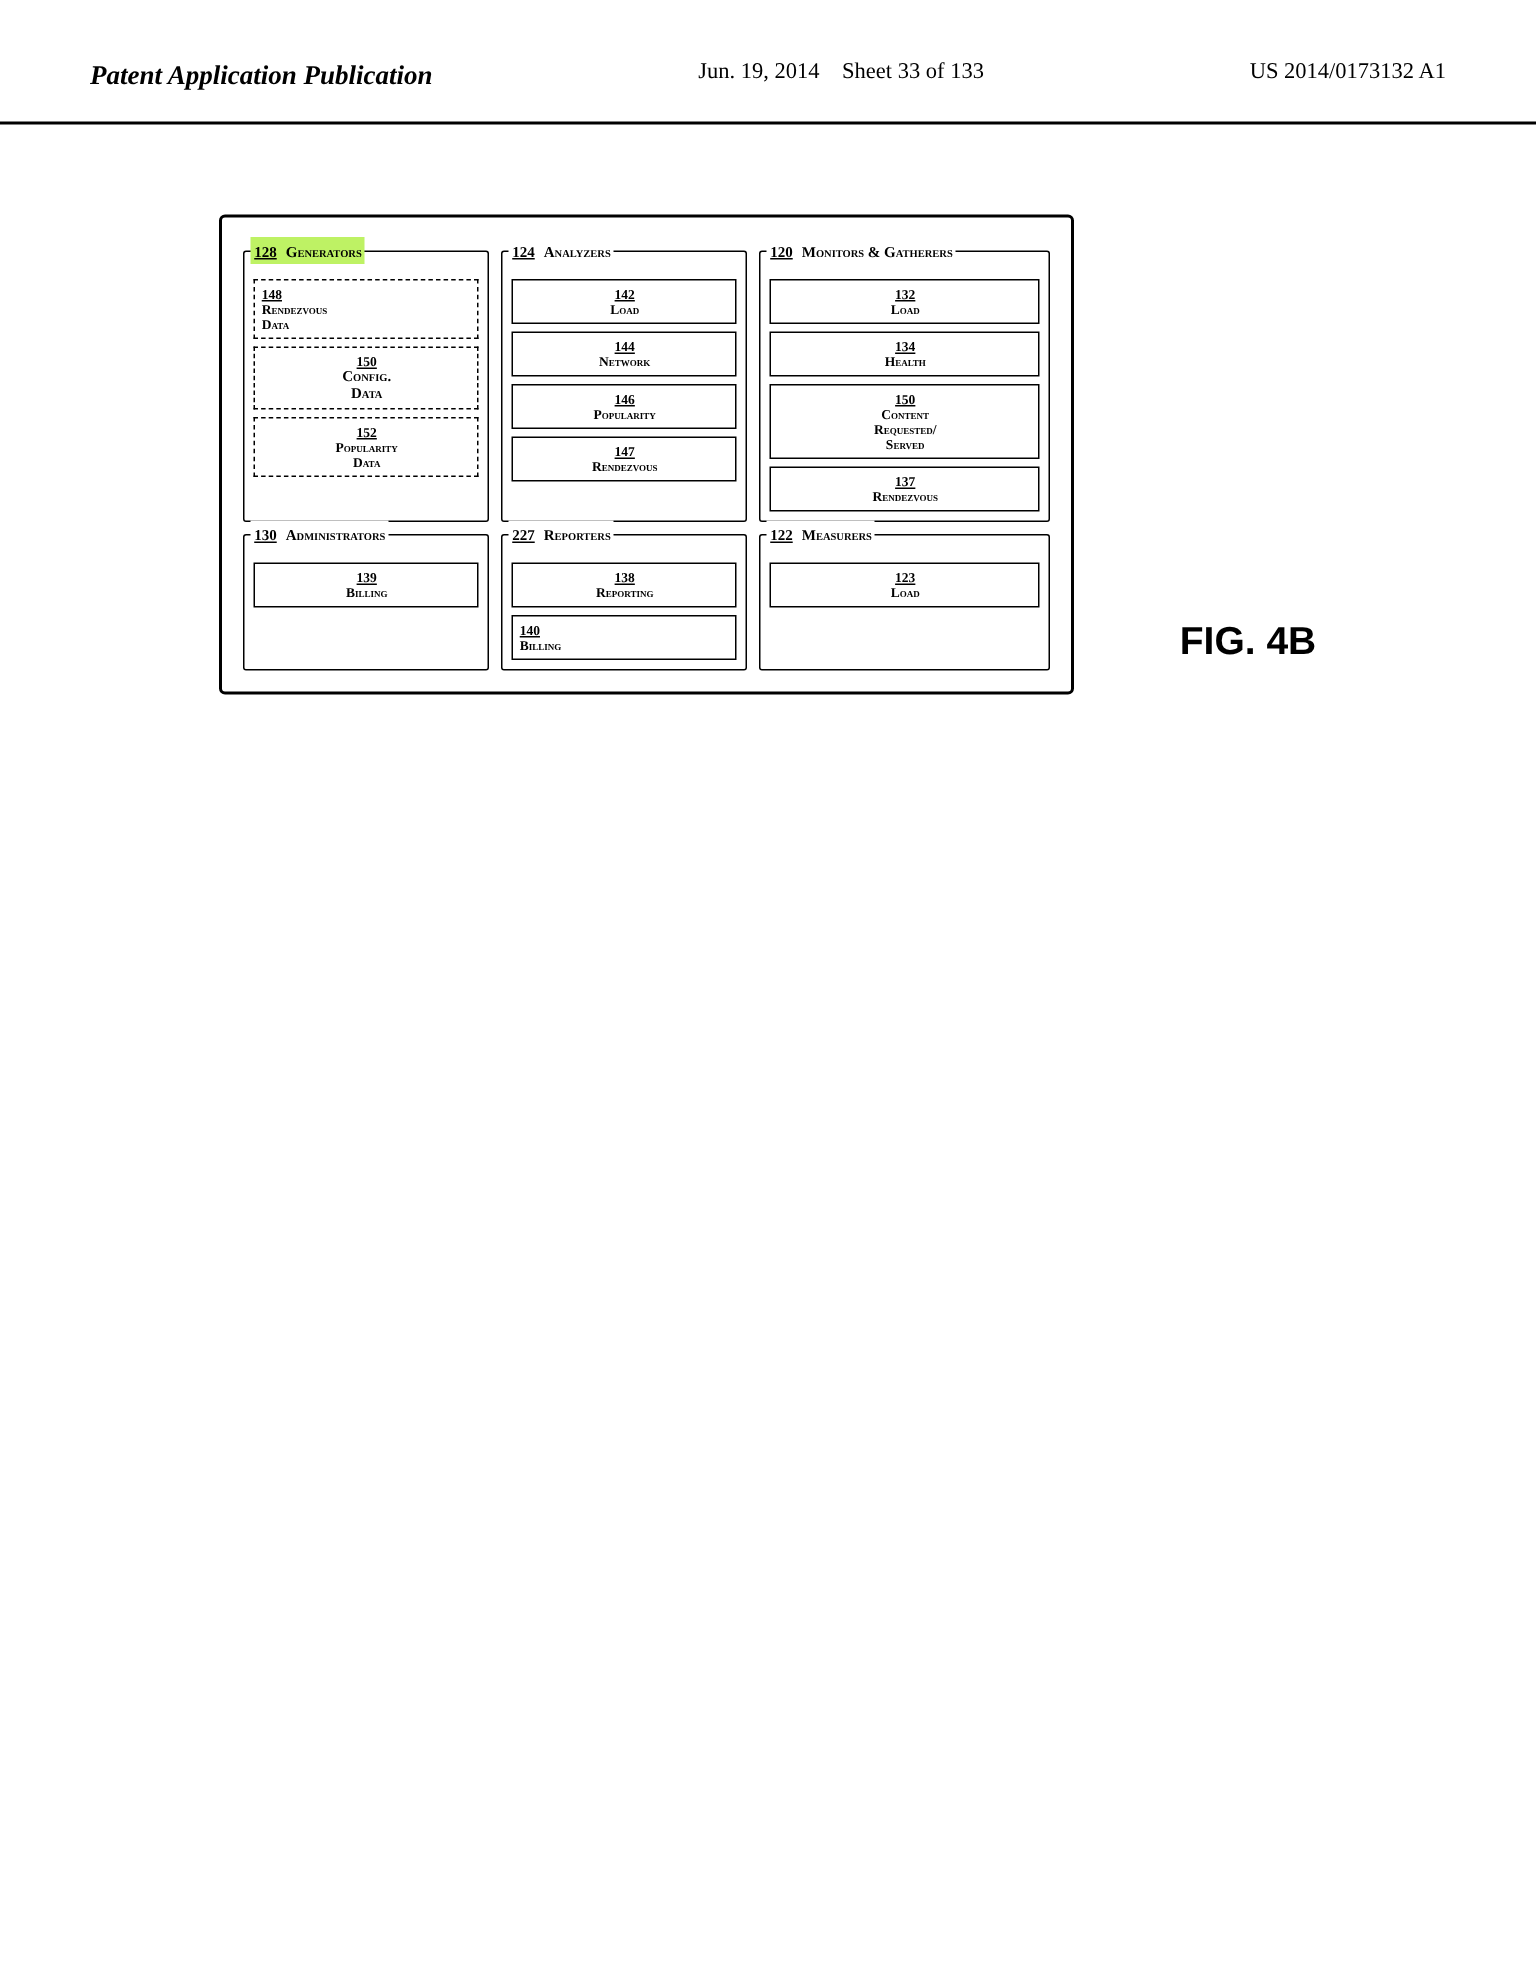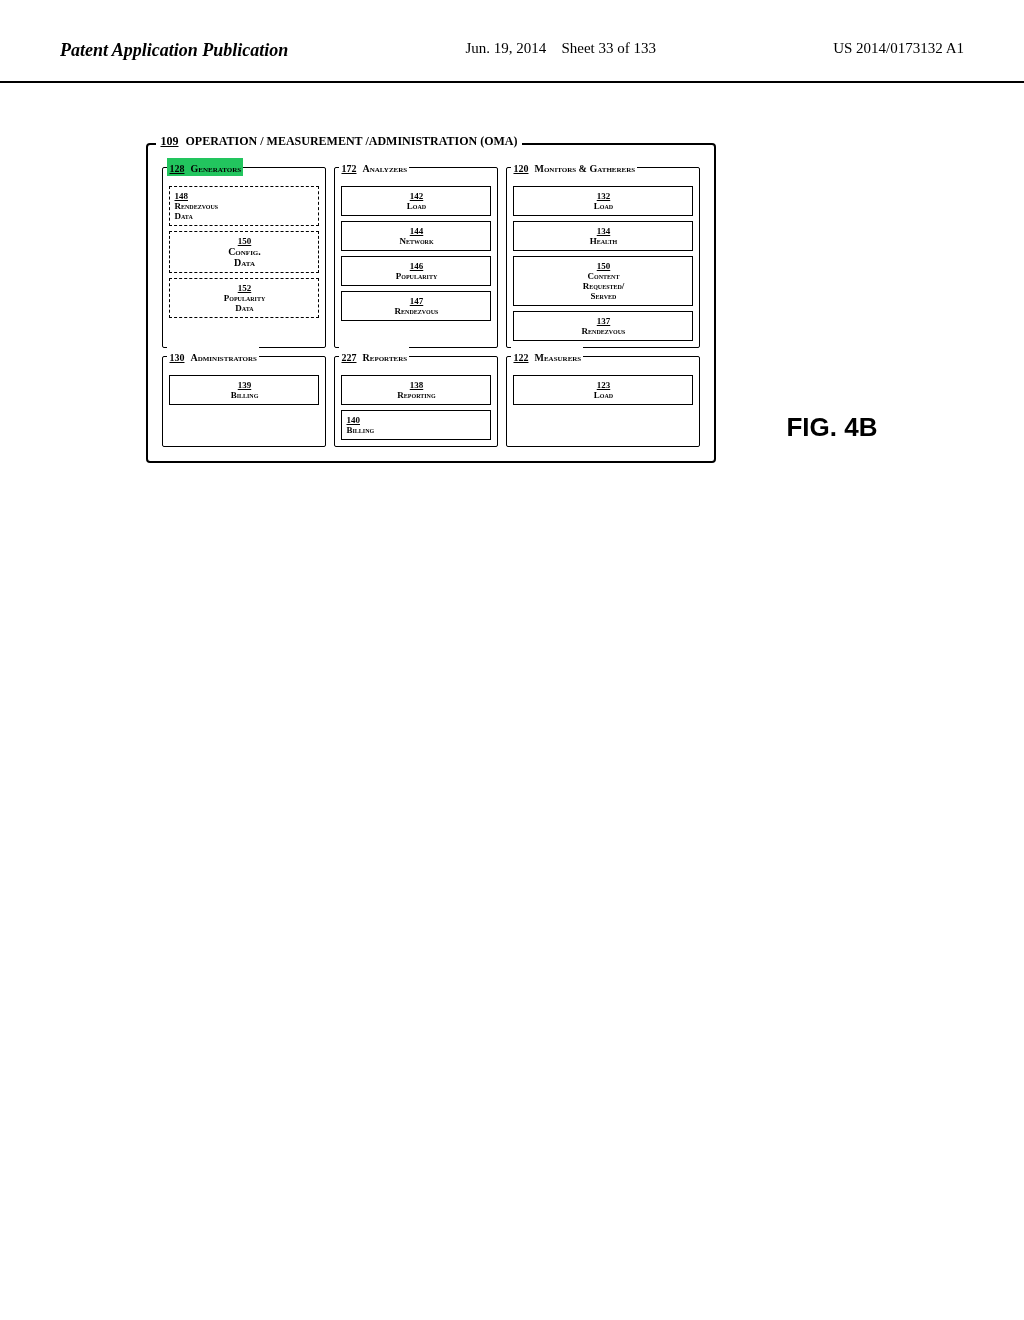--- a/index.html
+++ b/index.html
@@ -55,29 +55,25 @@
   </div>
   <div class="header-right">US 2014/0173132 A1</div>
 </div>
 
 <div class="page-content">
   <div class="diagram-area">
 
     <div style="position:relative; display:inline-block;">
       <div style="border:2px solid #000; border-radius:4px; padding: 22px 14px 14px 14px; width: 570px; position:relative;">
 
-        <div style="position:absolute; top:-14px; left:8px; background:#fff; padding:0 4px;">
-          <span style="font-size:12px; text-decoration:underline; font-weight:bold;">109</span>
-          <span style="font-size:12px; font-weight:bold; font-variant:small-caps; text-transform:uppercase; margin-left:3px;">Operation / Measurement /Administration (OMA)</span>
-        </div>
 
         <div style="display:flex; gap:8px; margin-bottom:8px;">
 
           <div style="border:1.5px solid #000; border-radius:2px; padding:18px 6px 6px 6px; position:relative; flex:1;">
-            <div style="position:absolute;top:-10px;left:4px;background:#22c55e;padding:0 2px;">
+            <div style="position:absolute;top:-10px;left:4px;background:#bef264;padding:0 2px;">
               <span style="font-size:10px;text-decoration:underline;font-weight:bold;">128</span>
               <span style="font-size:10px;font-variant:small-caps;font-weight:bold;margin-left:2px;">Generators</span>
             </div>
 
             <div style="border:1.5px dashed #000;padding:4px;margin-bottom:5px;text-align:left;">
               <div style="font-size:9px;text-decoration:underline;font-weight:bold;">148</div>
               <div style="font-size:9px;font-weight:bold;font-variant:small-caps;">Rendezvous<br>Data</div>
             </div>
 
             <div style="border:1.5px dashed #000;padding:4px;margin-bottom:5px;text-align:center;">
@@ -86,21 +82,21 @@
             </div>
 
             <div style="border:1.5px dashed #000;padding:4px;text-align:center;">
               <div style="font-size:9px;text-decoration:underline;font-weight:bold;">152</div>
               <div style="font-size:9px;font-weight:bold;font-variant:small-caps;">Popularity<br>Data</div>
             </div>
           </div>
 
           <div style="border:1.5px solid #000; border-radius:2px; padding:18px 6px 6px 6px; position:relative; flex:1;">
             <div style="position:absolute;top:-10px;left:4px;background:#fff;padding:0 2px;">
-              <span style="font-size:10px;text-decoration:underline;font-weight:bold;">172</span>
+              <span style="font-size:10px;text-decoration:underline;font-weight:bold;">124</span>
               <span style="font-size:10px;font-variant:small-caps;font-weight:bold;margin-left:2px;">Analyzers</span>
             </div>
 
             <div style="border:1.5px solid #000;padding:4px;margin-bottom:5px;text-align:center;">
               <div style="font-size:9px;text-decoration:underline;font-weight:bold;">142</div>
               <div style="font-size:9px;font-weight:bold;font-variant:small-caps;">Load</div>
             </div>
 
             <div style="border:1.5px solid #000;padding:4px;margin-bottom:5px;text-align:center;">
               <div style="font-size:9px;text-decoration:underline;font-weight:bold;">144</div>

